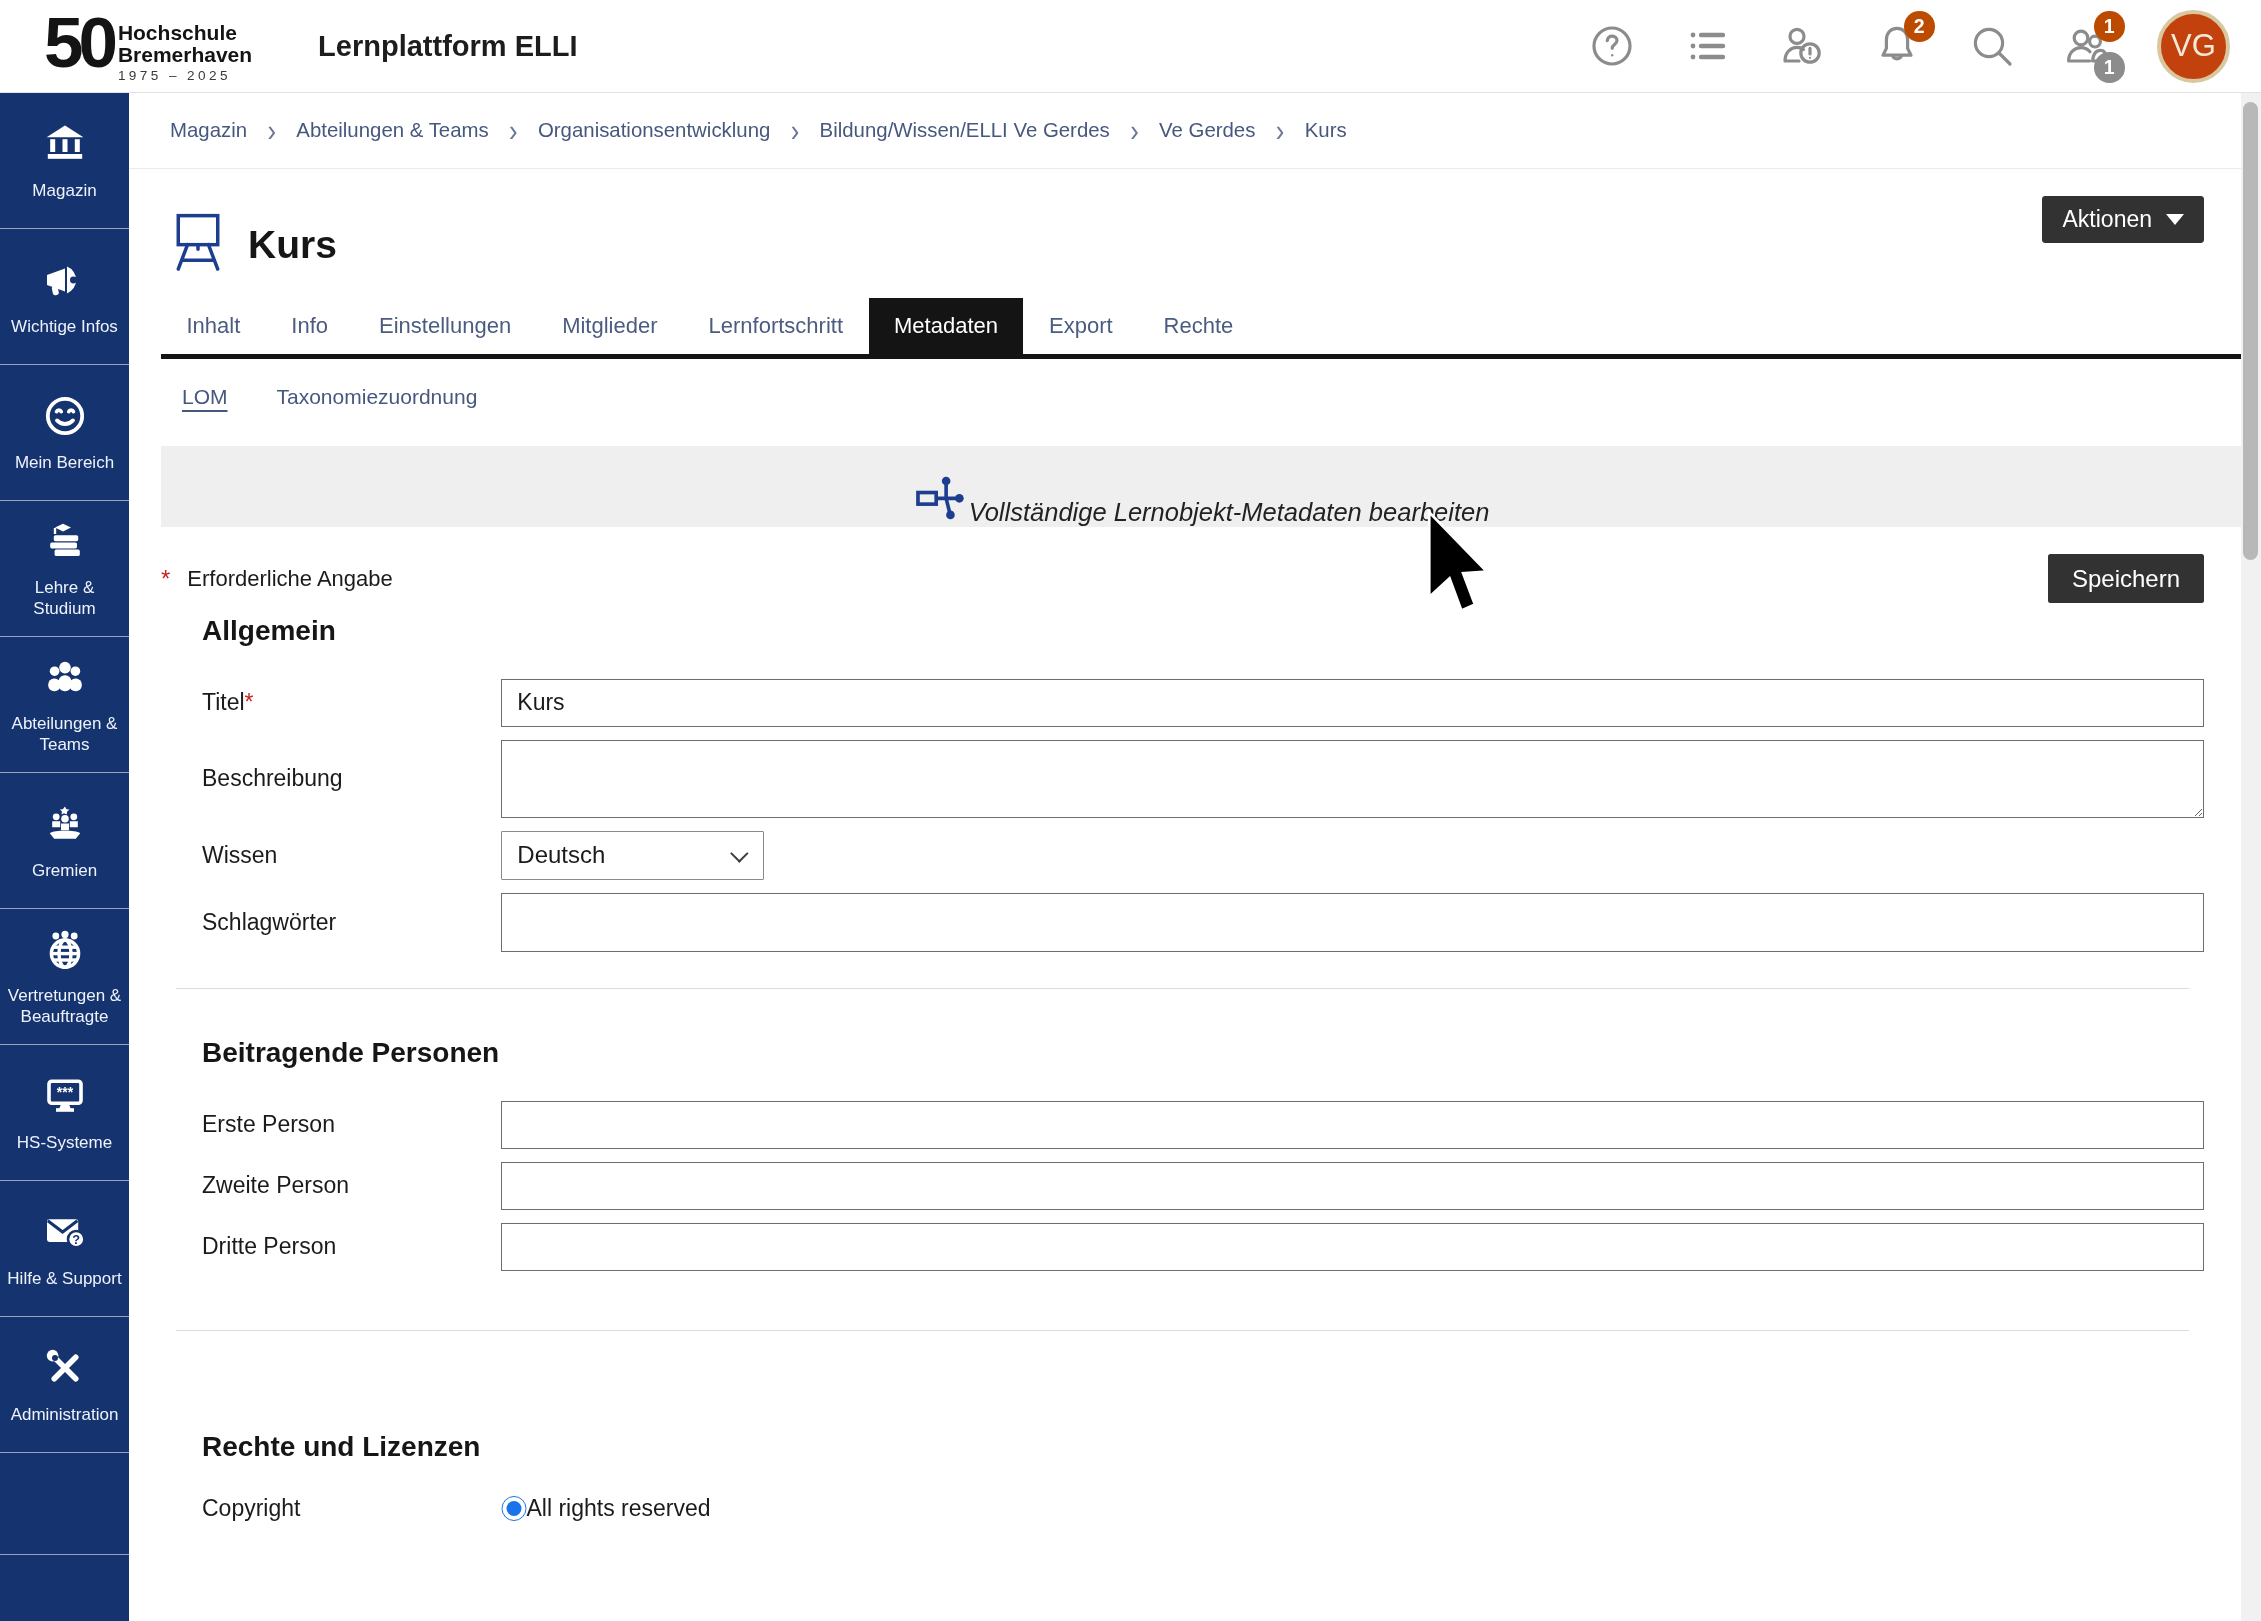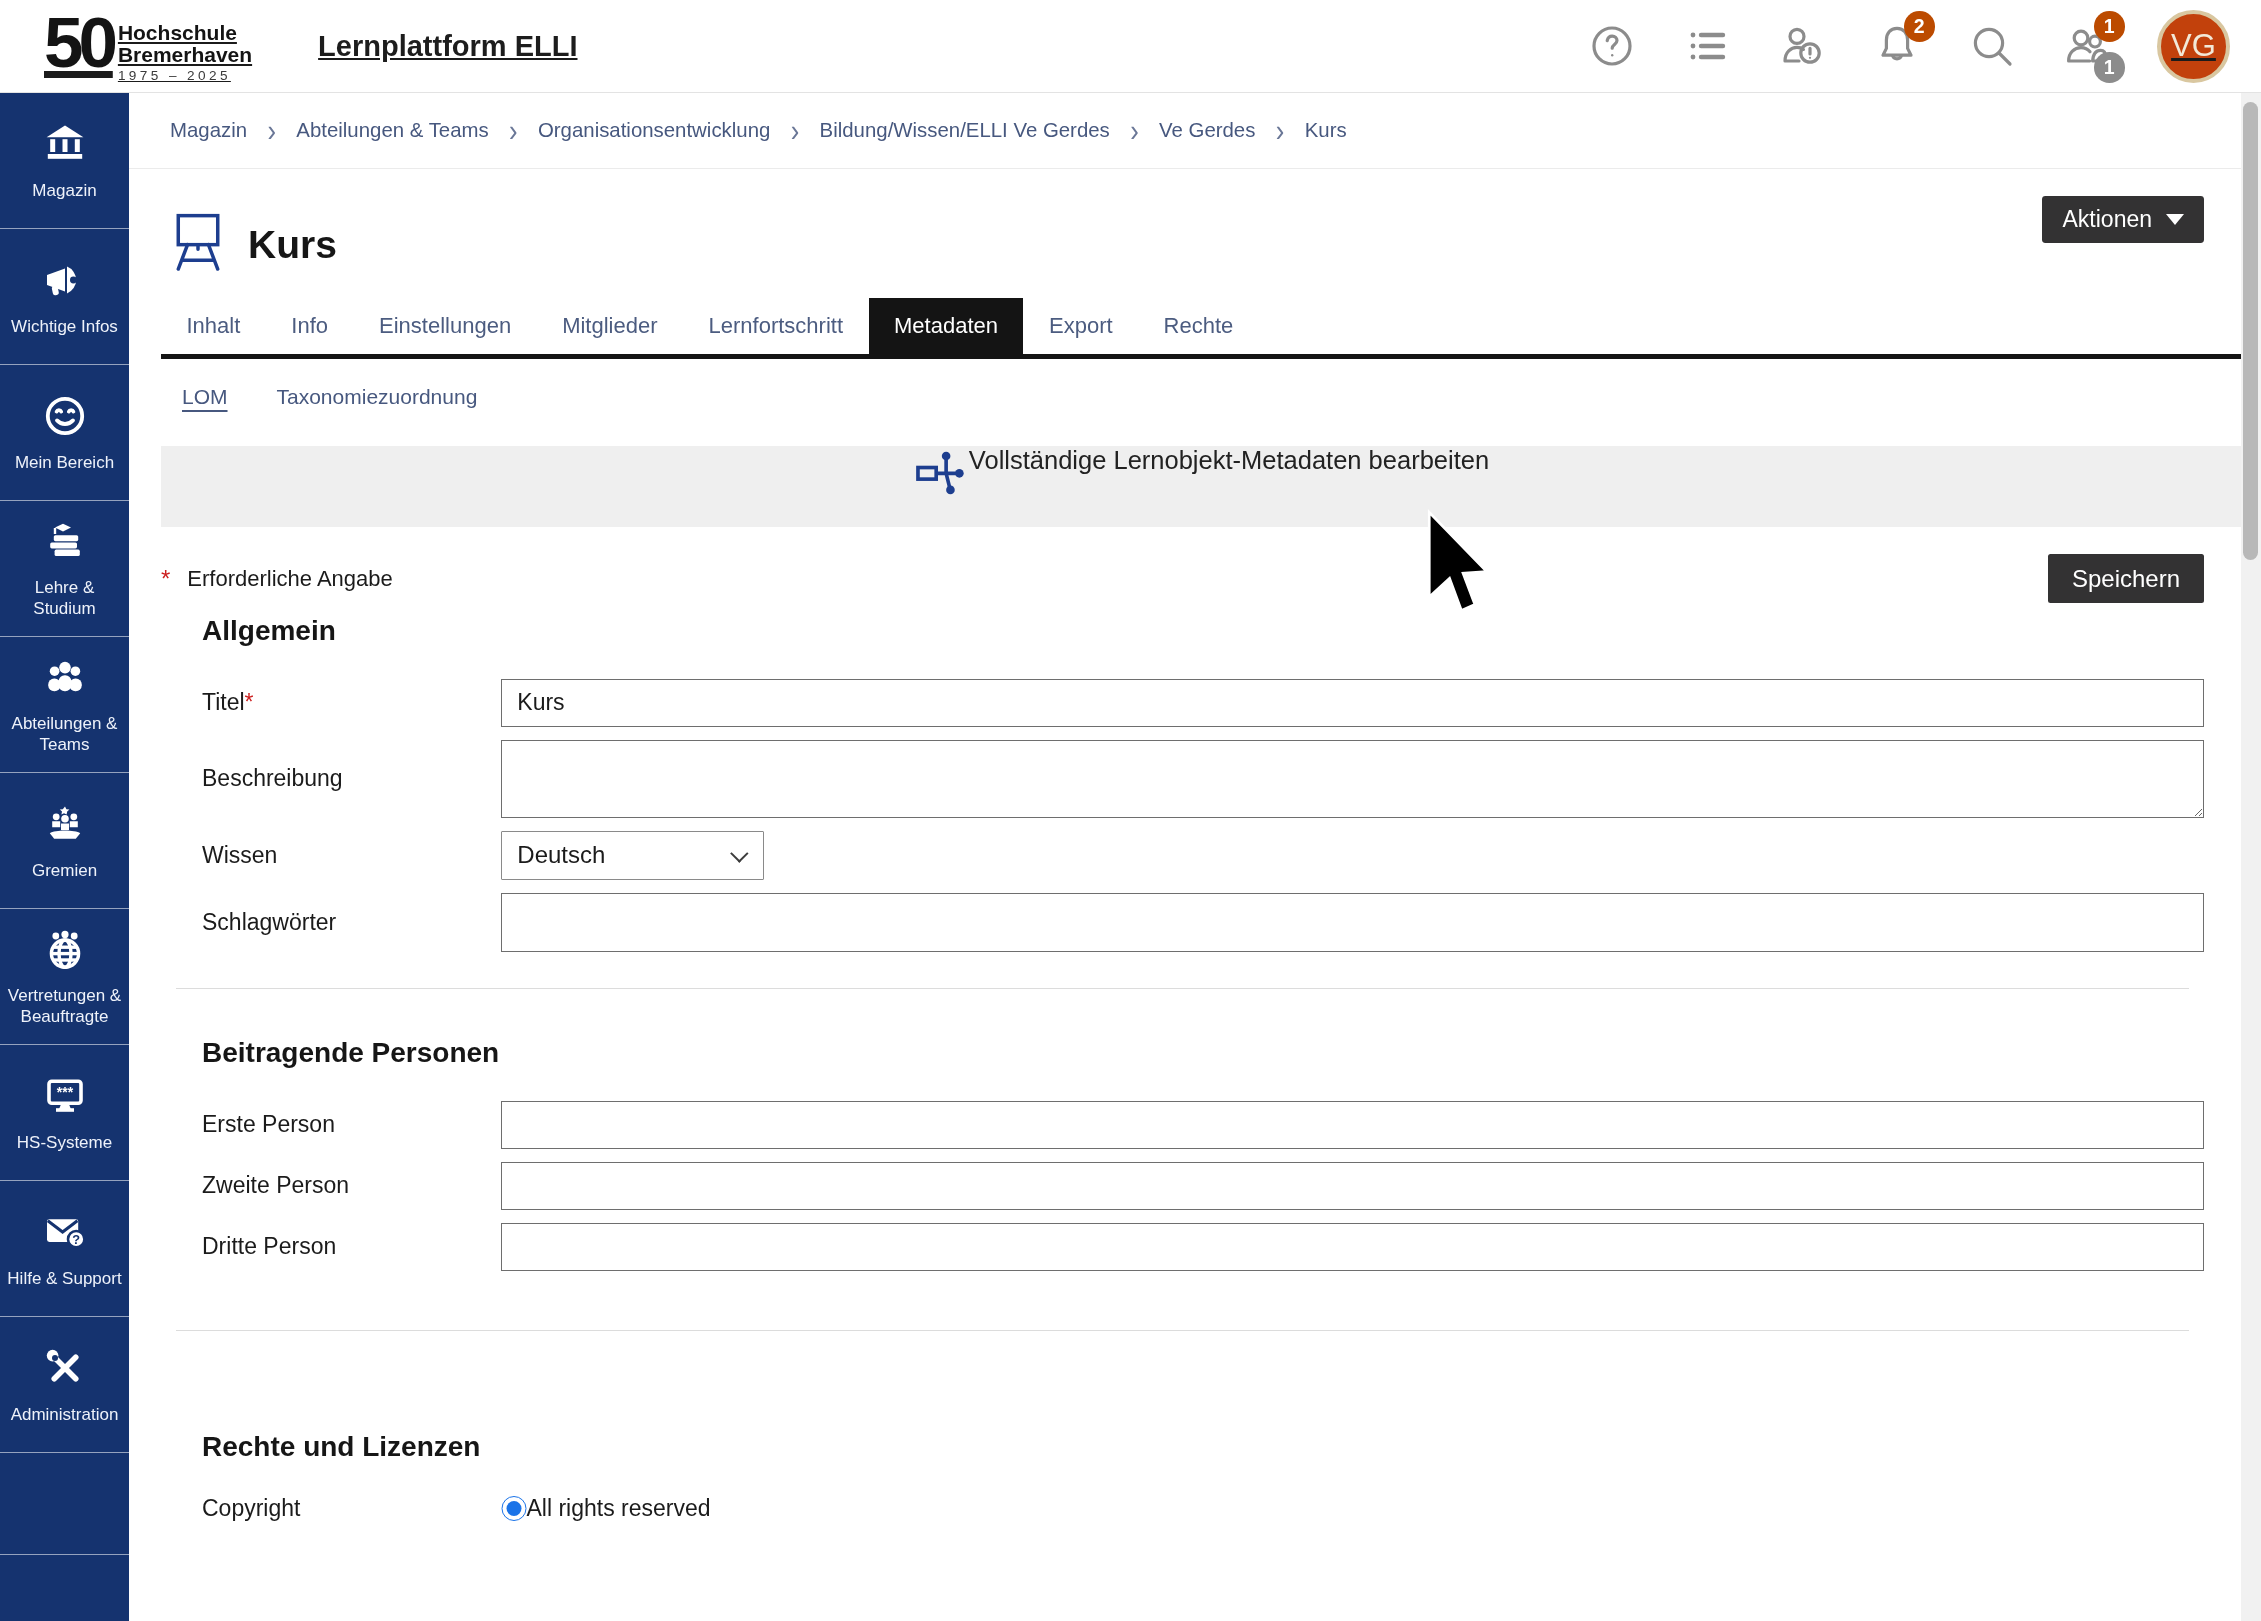--- a/index.html
+++ b/index.html
@@ -2,21 +2,21 @@
 <html style="font-size:13.6px"><head>
 <meta charset="utf-8">
 <style>
   * { box-sizing: border-box; margin: 0; padding: 0; }
   html,body { width:2261px; height:1621px; overflow:hidden; }
   body { font-family:"Liberation Sans","DejaVu Sans",sans-serif; background:#fff; color:#1b1b1b; }
   .screen { position:relative; width:2261px; height:1621px; overflow:hidden; }
 
   
   .header { position:absolute; top:0; left:0; width:2261px; height:93px; background:#fff;
-            border-bottom:1.7px solid #e3e3e3; display:flex; align-items:center; z-index:5;text-decoration:underline; }
+            border-bottom:1.7px solid #e3e3e3; display:flex; align-items:center; z-index:5; }
   .logo { display:flex; align-items:flex-start; margin-left:44px; gap:5.1px; }
   .logo-50 { font-size:71px; font-weight:800; letter-spacing:-5.1px; line-height:0.95; color:#141414; }
   .logo-text { margin-top:13.6px; }
   .logo-name { font-size:21px; font-weight:700; line-height:1.02; color:#141414; }
   .logo-years { font-size:13.6px; color:#3a3a3a; letter-spacing:3.4px; margin-top:3.4px; }
   .app-title { font-size:29px; font-weight:700; color:#1d1d1d; margin-left:66px; }
   .header-icons { margin-left:auto; margin-right:31px; display:flex; align-items:center; gap:46px; }
   .hicon { position:relative; width:49px; height:49px; display:flex; align-items:center; justify-content:center; }
   .hicon svg { width:48px; height:48px; stroke:#8c8c8c; fill:none; stroke-width:1.6; stroke-linecap:round; stroke-linejoin:round; }
   .badge { position:absolute; min-width:31px; height:31px; border-radius:15.3px; background:#bc4b00; color:#fff;
@@ -55,21 +55,21 @@
 
   .tabs { margin-left:32px; height:61px; display:flex; border-bottom:5.1px solid #141414; }
   .tab { height:56px; line-height:56px; padding:0 25.5px; font-size:22px; color:#4c5c80; cursor:pointer; }
   .tab.active { background:#141414; color:#fff; }
 
   .subtabs { margin:20.4px 0 0 53px; display:flex; gap:49px; height:36px; align-items:center; }
   .subtab { font-size:21px; color:#47587f; cursor:pointer; }
   .subtab.active { text-decoration:underline; text-underline-offset:6px; }
 
   .banner { margin:31px 0 0 32px; width:2080px; height:81px; background:#efefef; display:flex;
-            align-items:flex-start; justify-content:center; gap:3px; cursor:pointer; }
+            align-items:flex-end; justify-content:center; gap:3px; cursor:pointer;font-style:italic; }
   .banner-label { font-size:25.5px; color:#222; }
   .banner-icon svg { width:53px; height:53px; }
 
   .form-wrap { margin-left:32px; width:2080px; padding-right:37px; }
   .required-row { margin-top:27px; display:flex; align-items:center; }
   .required-note { font-size:22px; color:#1b1b1b; padding-left:10.2px; }
   .req-star { color:#cc1f1f; font-size:24px; margin-right:6.8px; }
   .save-btn { margin-left:auto; background:#333233; color:#fff; border:none; font-size:24px;
               padding:10.2px 24px; border-radius:2.5px; cursor:pointer; font-family:inherit; }
 

